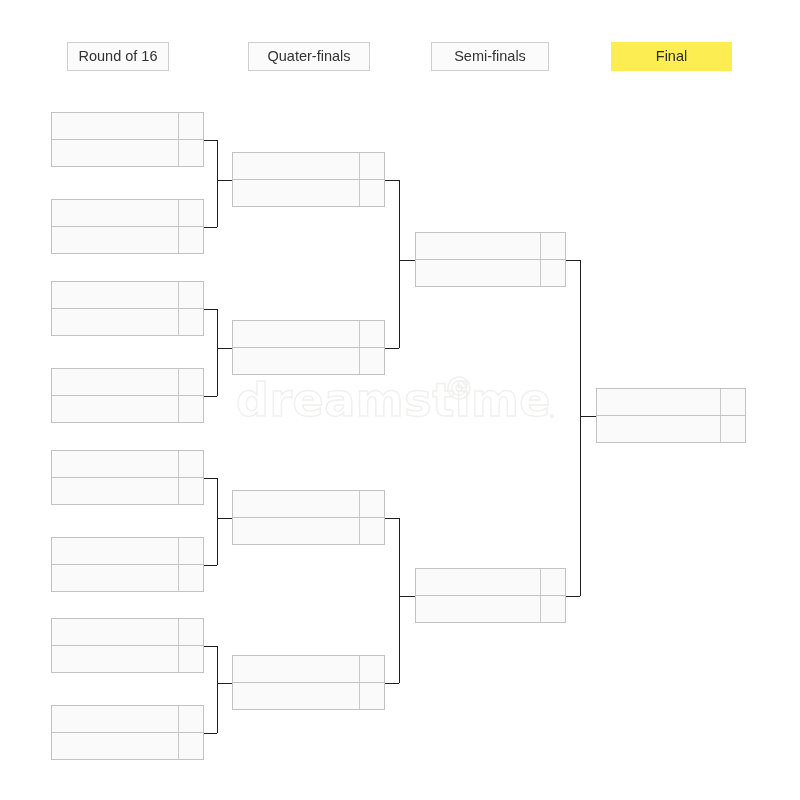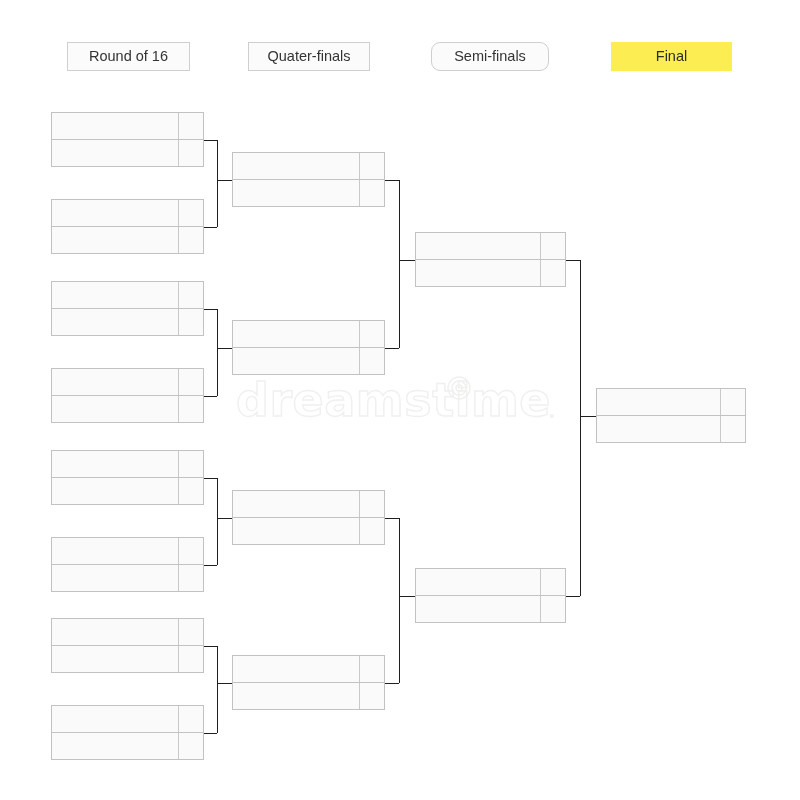--- a/index.html
+++ b/index.html
@@ -125,23 +125,23 @@
 
   <svg id="watermark" viewBox="0 0 330 56">
     <text id="watermark-text" x="0" y="44">dreamstime</text>
     <circle class="wm-ring" cx="223" cy="16" r="11"></circle>
     <circle class="wm-ring" cx="223" cy="16" r="7"></circle>
     <circle class="wm-ring" cx="223" cy="16" r="3"></circle>
     <text id="watermark-dot" x="312" y="46">.</text>
   </svg>
 
   <div id="headers-layer">
-      <div class="round-header" style="left: 67px; top: 42px; width: 123px;">Round of 16</div>
+      <div class="round-header" style="left: 67px; top: 42px; width: 102px;">Round of 16</div>
       <div class="round-header" style="left: 248px; top: 42px; width: 122px;">Quater-finals</div>
-      <div class="round-header" style="left: 431px; top: 42px; width: 118px; border-radius: 9px;">Semi-finals</div>
+      <div class="round-header" style="left: 431px; top: 42px; width: 118px;">Semi-finals</div>
       <div class="round-header highlight" style="left: 611px; top: 42px; width: 121px;">Final</div>
     </div>
 
   <div id="connectors-layer">
       <div class="conn-h" style="left: 204px; top: 140px; width: 13px;"></div>
       <div class="conn-h" style="left: 204px; top: 227px; width: 13px;"></div>
       <div class="conn-v" style="left: 217px; top: 140px; height: 87px;"></div>
       <div class="conn-h" style="left: 217px; top: 180px; width: 15px;"></div>
       <div class="conn-h" style="left: 204px; top: 309px; width: 13px;"></div>
       <div class="conn-h" style="left: 204px; top: 396px; width: 13px;"></div>

